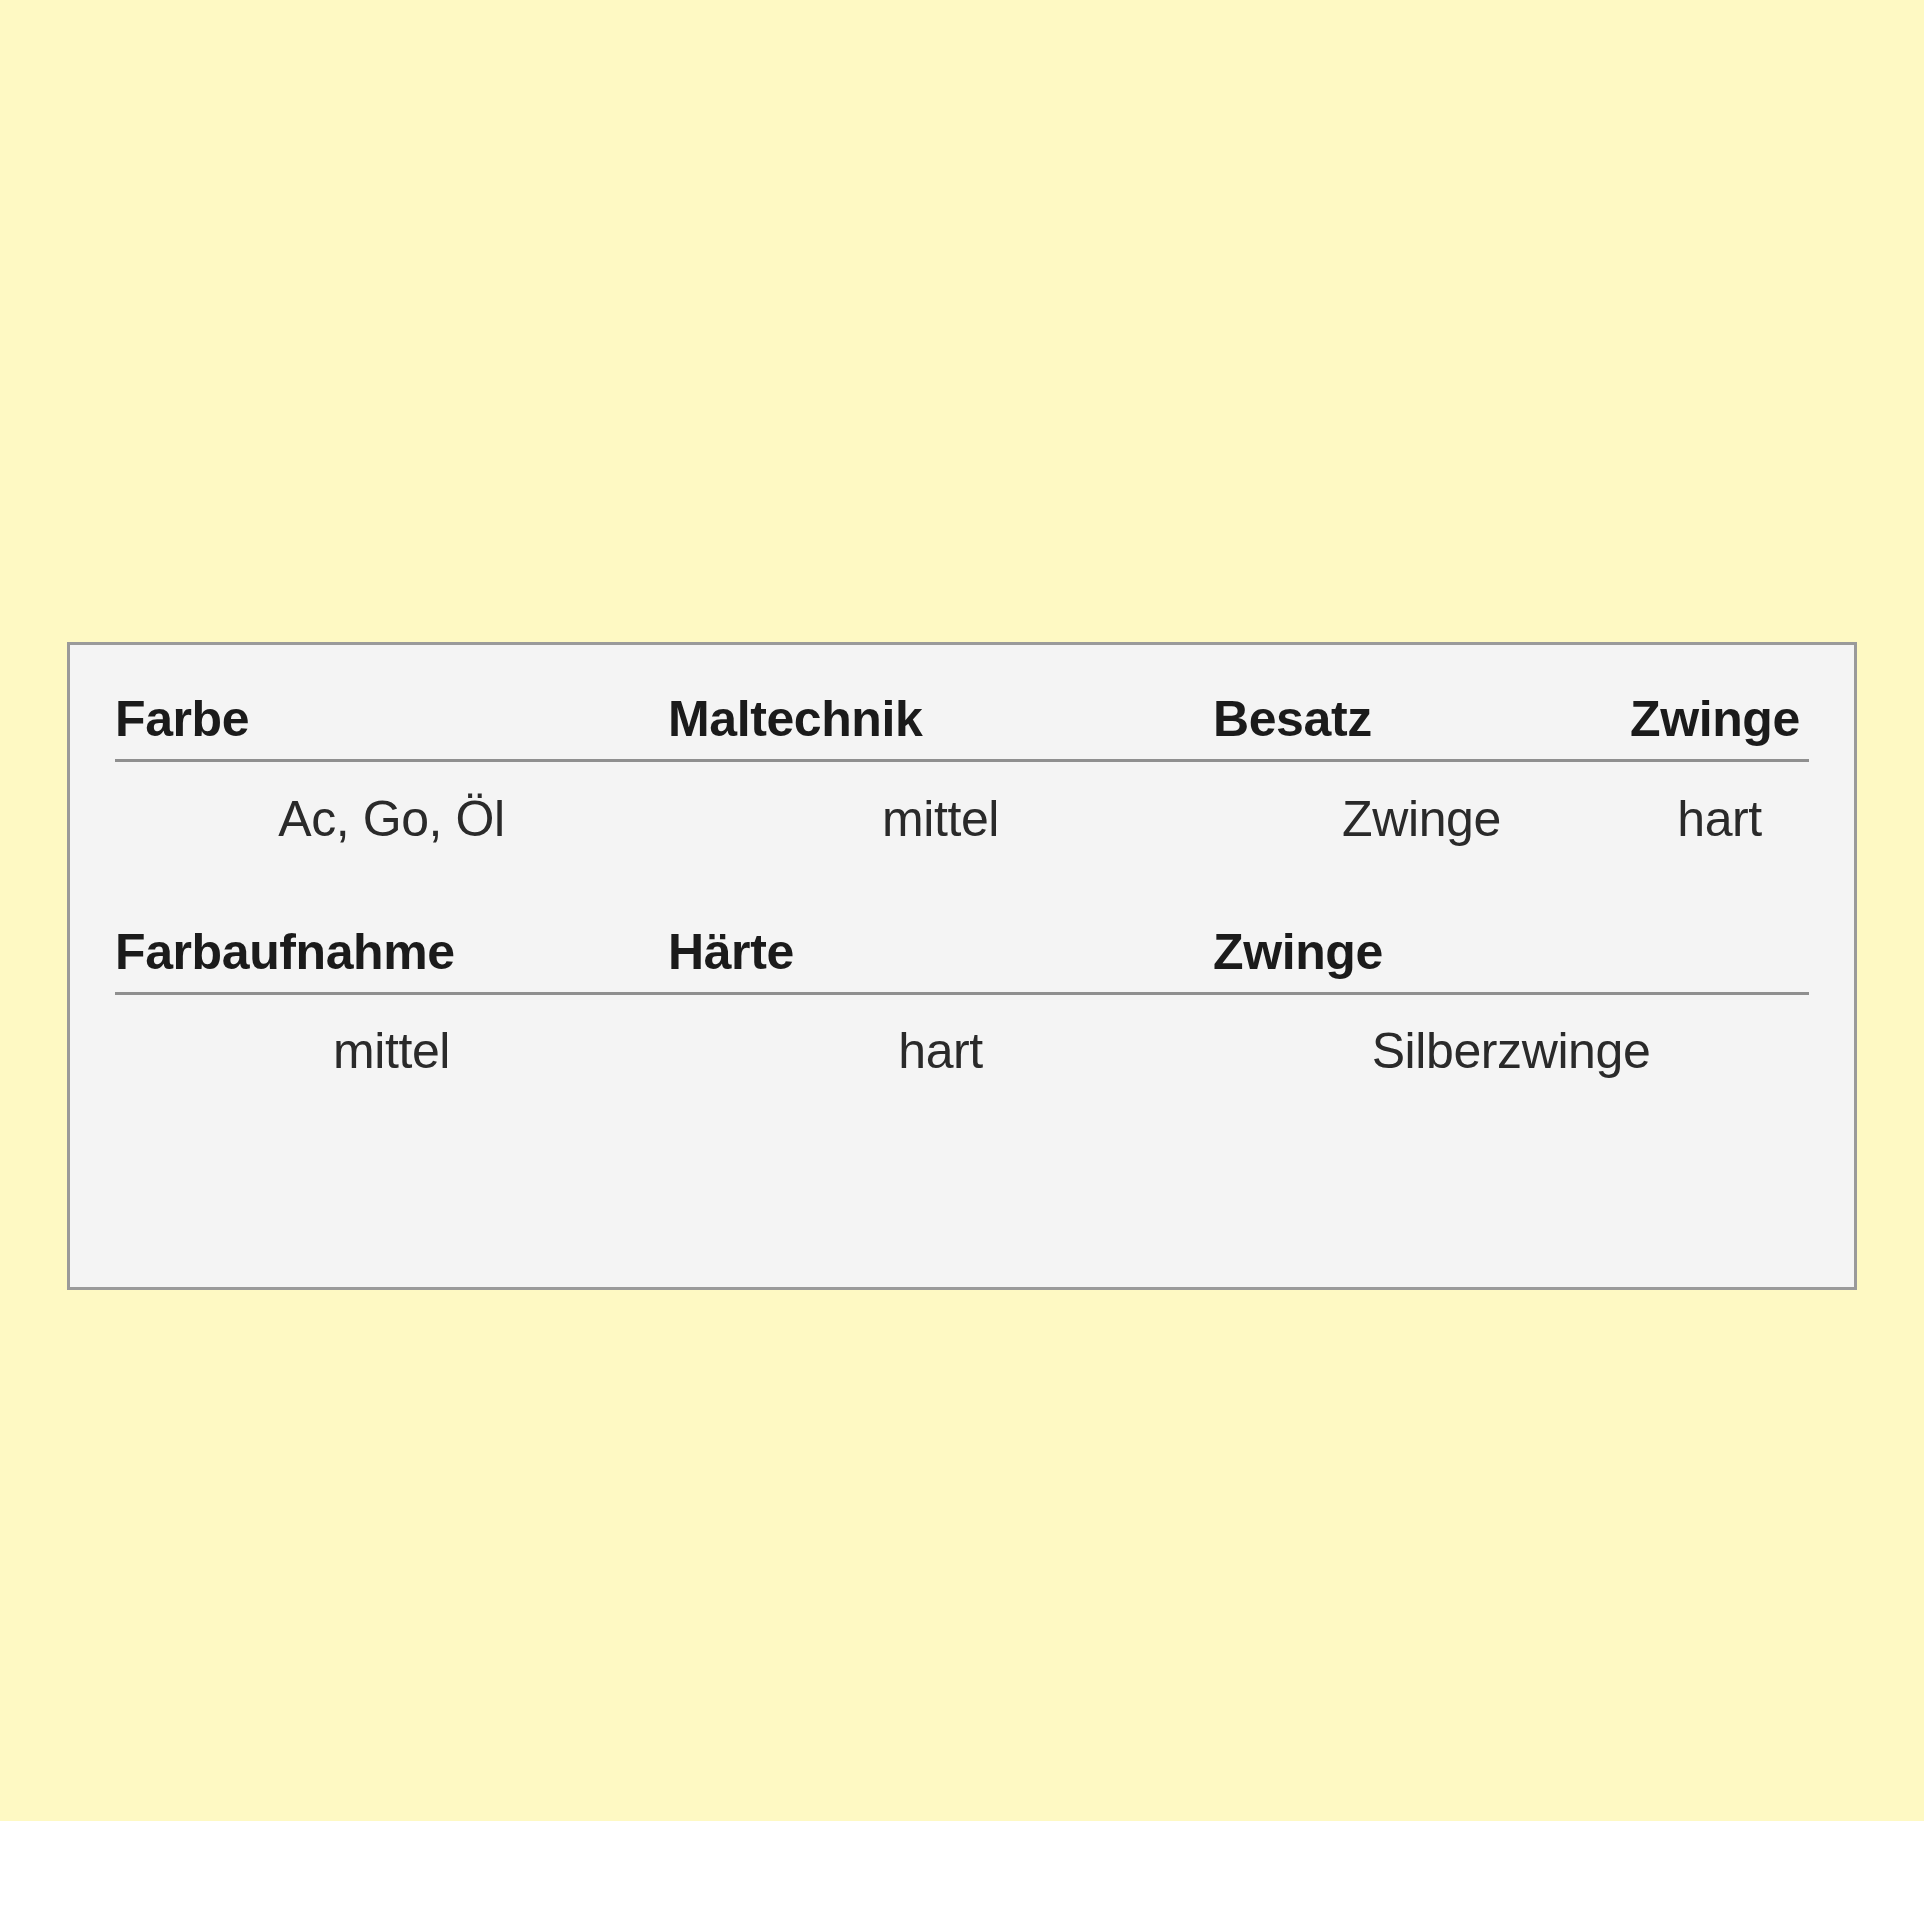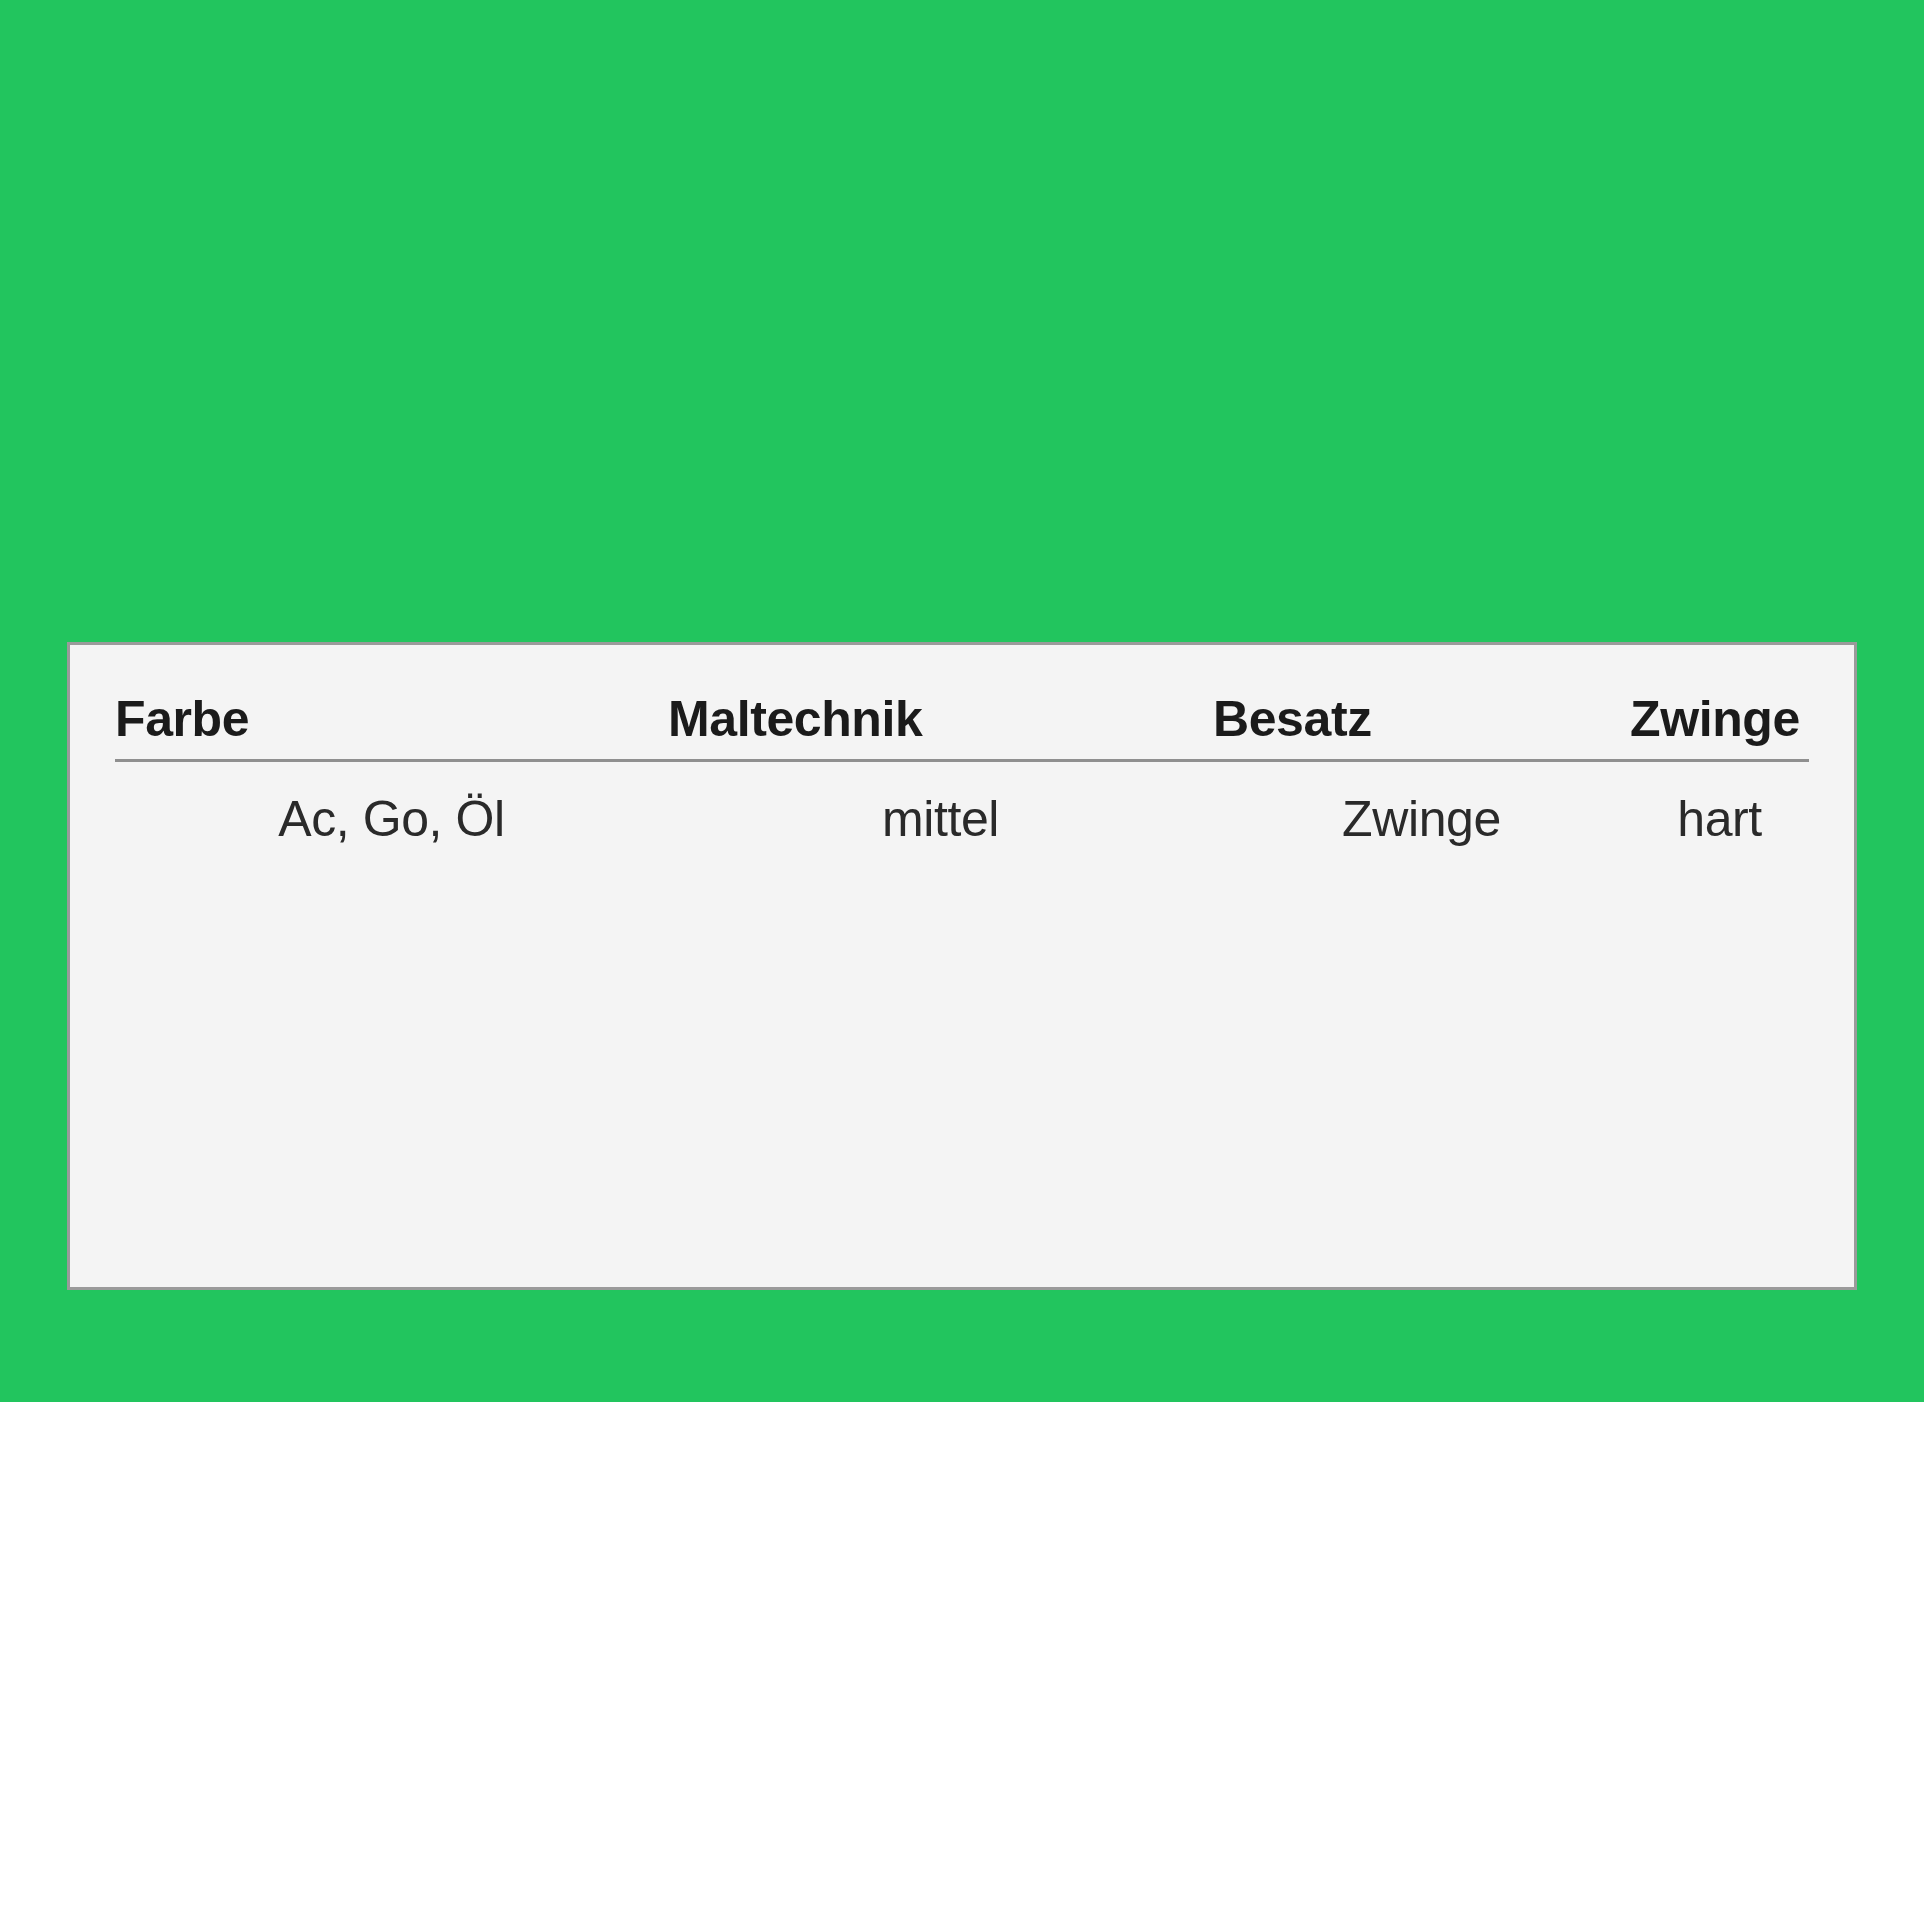--- a/index.html
+++ b/index.html
@@ -10,22 +10,22 @@
   body {
     width: 1925px;
     height: 1925px;
     font-family: "Liberation Sans", sans-serif;
     -webkit-font-smoothing: antialiased;
   }
 
   .canvas {
     position: relative;
     width: 1925px;
-    height: 1402px;
-    background: #22c55e;
+    height: 1821px;
+    background: #fef9c3;
   }
 
   
   .spec-panel {
     position: absolute;
     left: 67px;
     top: 642px;
     width: 1790px;
     height: 648px;
     box-sizing: border-box;
@@ -112,18 +112,39 @@
         <tbody>
           <tr>
             <td>Ac, Go, Öl</td>
             <td>mittel</td>
             <td>Zwinge</td>
             <td>hart</td>
           </tr>
         </tbody>
       </table>
 
+      <table class="spec-table t2">
+        <colgroup>
+          <col class="c1">
+            <col class="c2">
+            <col class="c3">
+        </colgroup>
+        <thead>
+          <tr>
+            <th>Farbaufnahme</th>
+            <th>Härte</th>
+            <th>Zwinge</th>
+          </tr>
+        </thead>
+        <tbody>
+          <tr>
+            <td>mittel</td>
+            <td>hart</td>
+            <td>Silberzwinge</td>
+          </tr>
+        </tbody>
+      </table>
 
     </div>
   </div>
 
 </div>
 
 
 </body></html>

